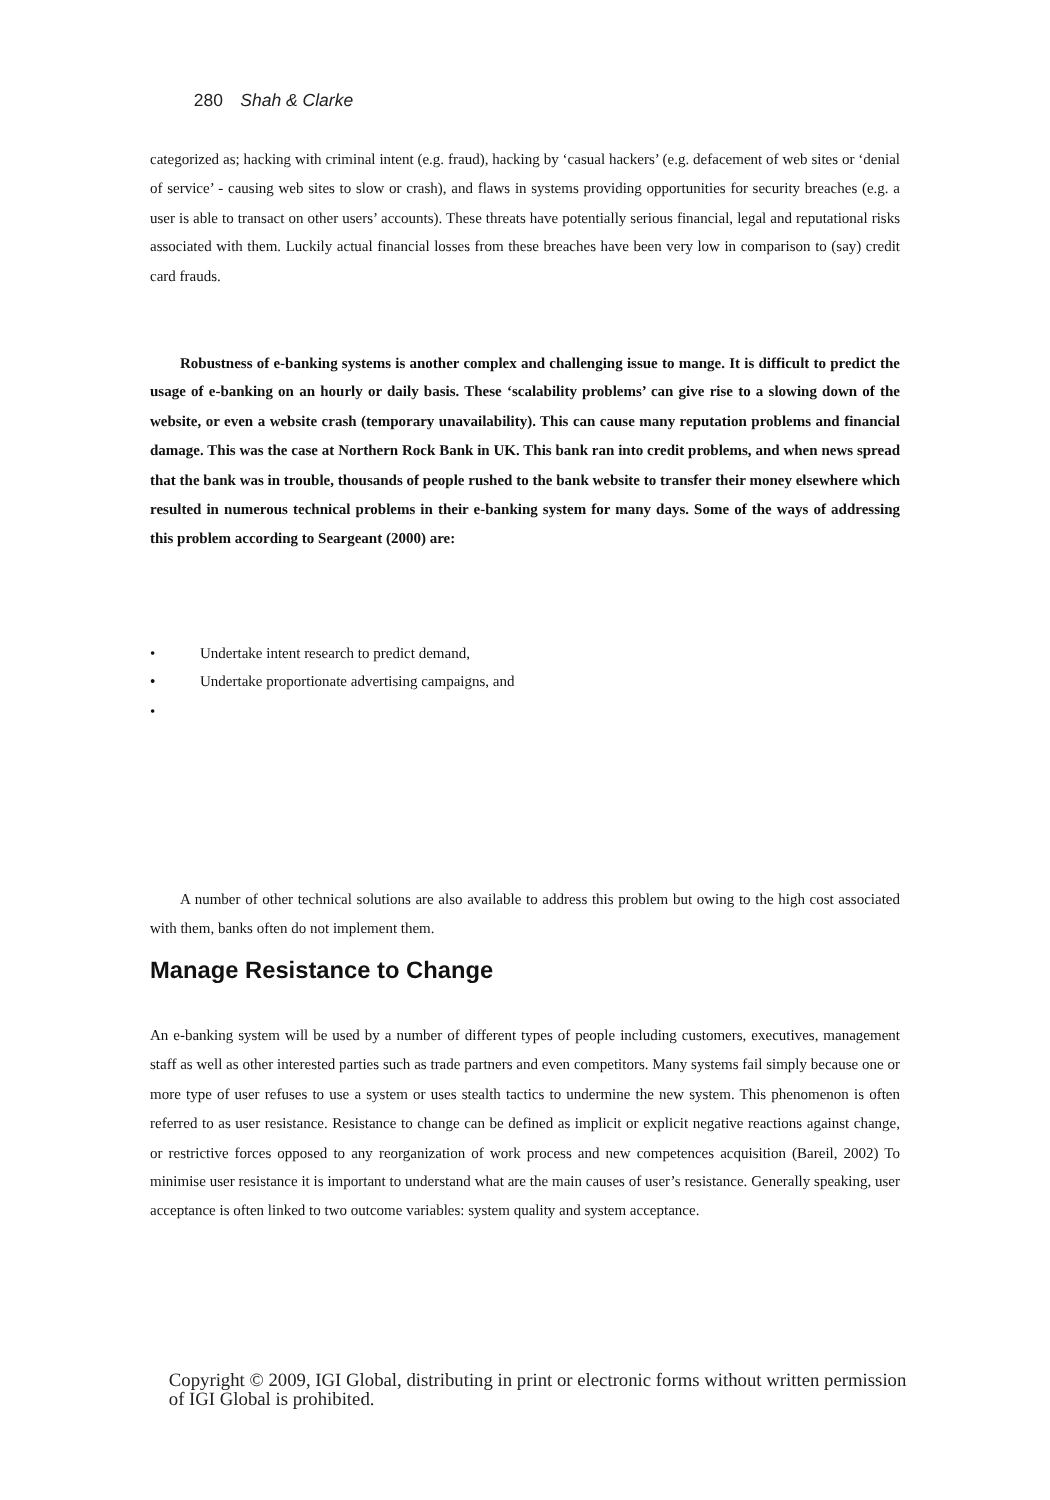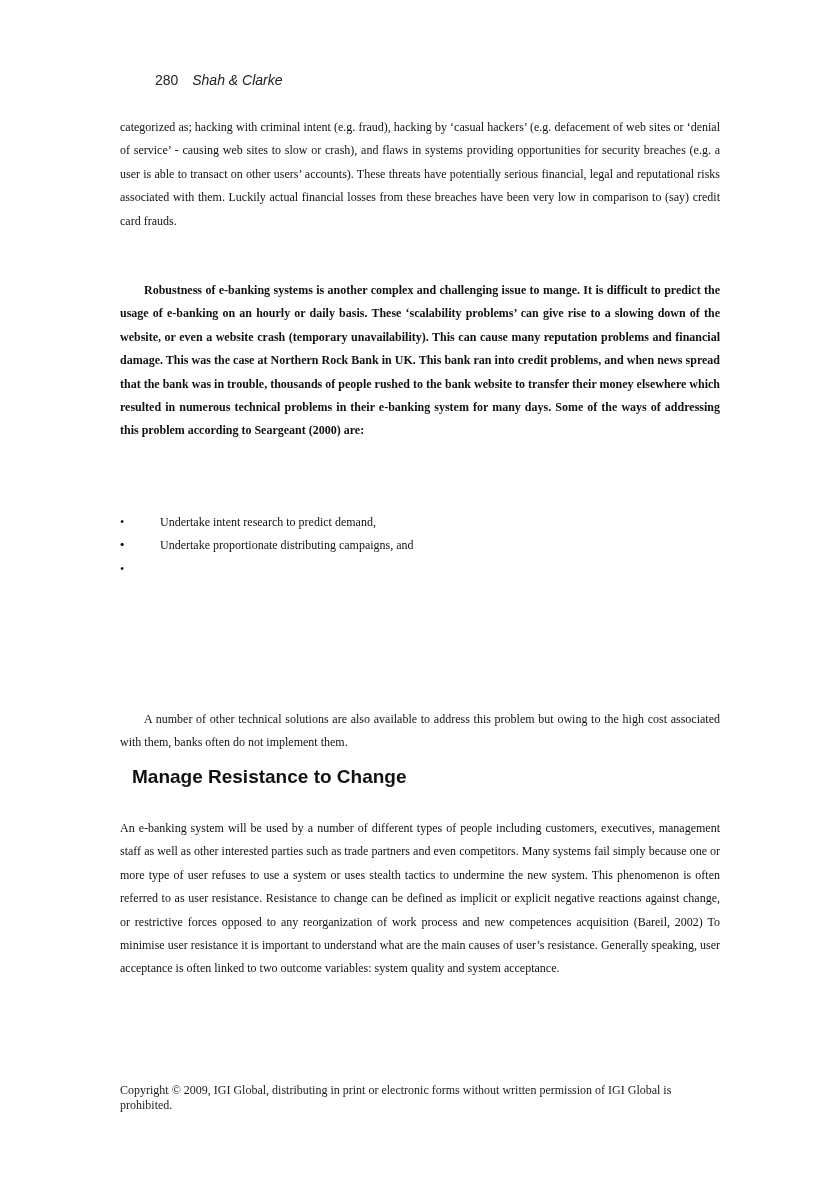--- a/index.html
+++ b/index.html
@@ -8,23 +8,23 @@
   .running-head { position: absolute; top: 72px; left: 3px; font-family: "Liberation Sans", sans-serif; font-size: 14px; color: #222; margin-left: 32px; }
   .running-head .num { margin-right: 10px; }
   .running-head .auth { font-style: italic; }
   .body-text { font-family: "Liberation Serif", serif; font-size: 12px; line-height: 23.4px; text-align: justify; color: #111; }
   .p1 { position: absolute; top: 116px; left: 0; width: 600px; margin: 0; }
   .p2 { position: absolute; top: 279px; left: 0; width: 600px; margin: 0; text-indent: 24px; font-weight: bold; }
   .bullets { position: absolute; top: 511px; left: 0; width: 600px; margin: 0; padding: 0; list-style: none; }
   .bullets li { position: relative; padding-left: 40px; }
   .bullets .dot { position: absolute; left: 0; top: 0; }
   .p3 { position: absolute; top: 708px; left: 0; width: 600px; margin: 0; text-indent: 24px; }
-  .heading { position: absolute; top: 766px; left: 12px; margin: 0; font-family: "Liberation Sans", sans-serif; font-weight: bold; font-size: 19px; color: #111; }
+  .heading { position: absolute; top: 766px; left: 0; margin: 0; font-family: "Liberation Sans", sans-serif; font-weight: bold; font-size: 19px; color: #111; }
   .p4 { position: absolute; top: 817px; left: 0; width: 600px; margin: 0; }
-  .copyright { position: absolute; top: 1083px; left: 0; width: 600px; margin: 0; font-family: "Liberation Serif", serif; font-size: 12px; line-height: 15px; color: #222; }
+  .copyright { position: absolute; top: 1083px; left: 0; width: 600px; margin: 15px; font-family: "Liberation Serif", serif; font-size: 15px; line-height: 15px; color: #222; }
 </style>
 </head>
 <body>
 
 <div class="page">
   <div class="running-head">
     <span class="num">280</span>
     <span class="auth">Shah &amp; Clarke</span>
   </div>
 
@@ -35,21 +35,21 @@
   <ul class="body-text bullets">
     <li>
       <span class="dot">•</span>
       <span>Undertake intent research to predict demand,</span>
     </li>
     <li>
       <span class="dot">•</span>
     </li>
     <li>
       <span class="dot">•</span>
-      <span>Undertake proportionate distributing campaigns, and</span>
+      <span>Undertake proportionate advertising campaigns, and</span>
     </li>
     <li>
       <span class="dot">•</span>
     </li>
   </ul>
 
   <p class="body-text p3">A number of other technical solutions are also available to address this problem but owing to the high cost associated with them, banks often do not implement them.</p>
 
   <h2 class="heading">Manage Resistance to Change</h2>
 

